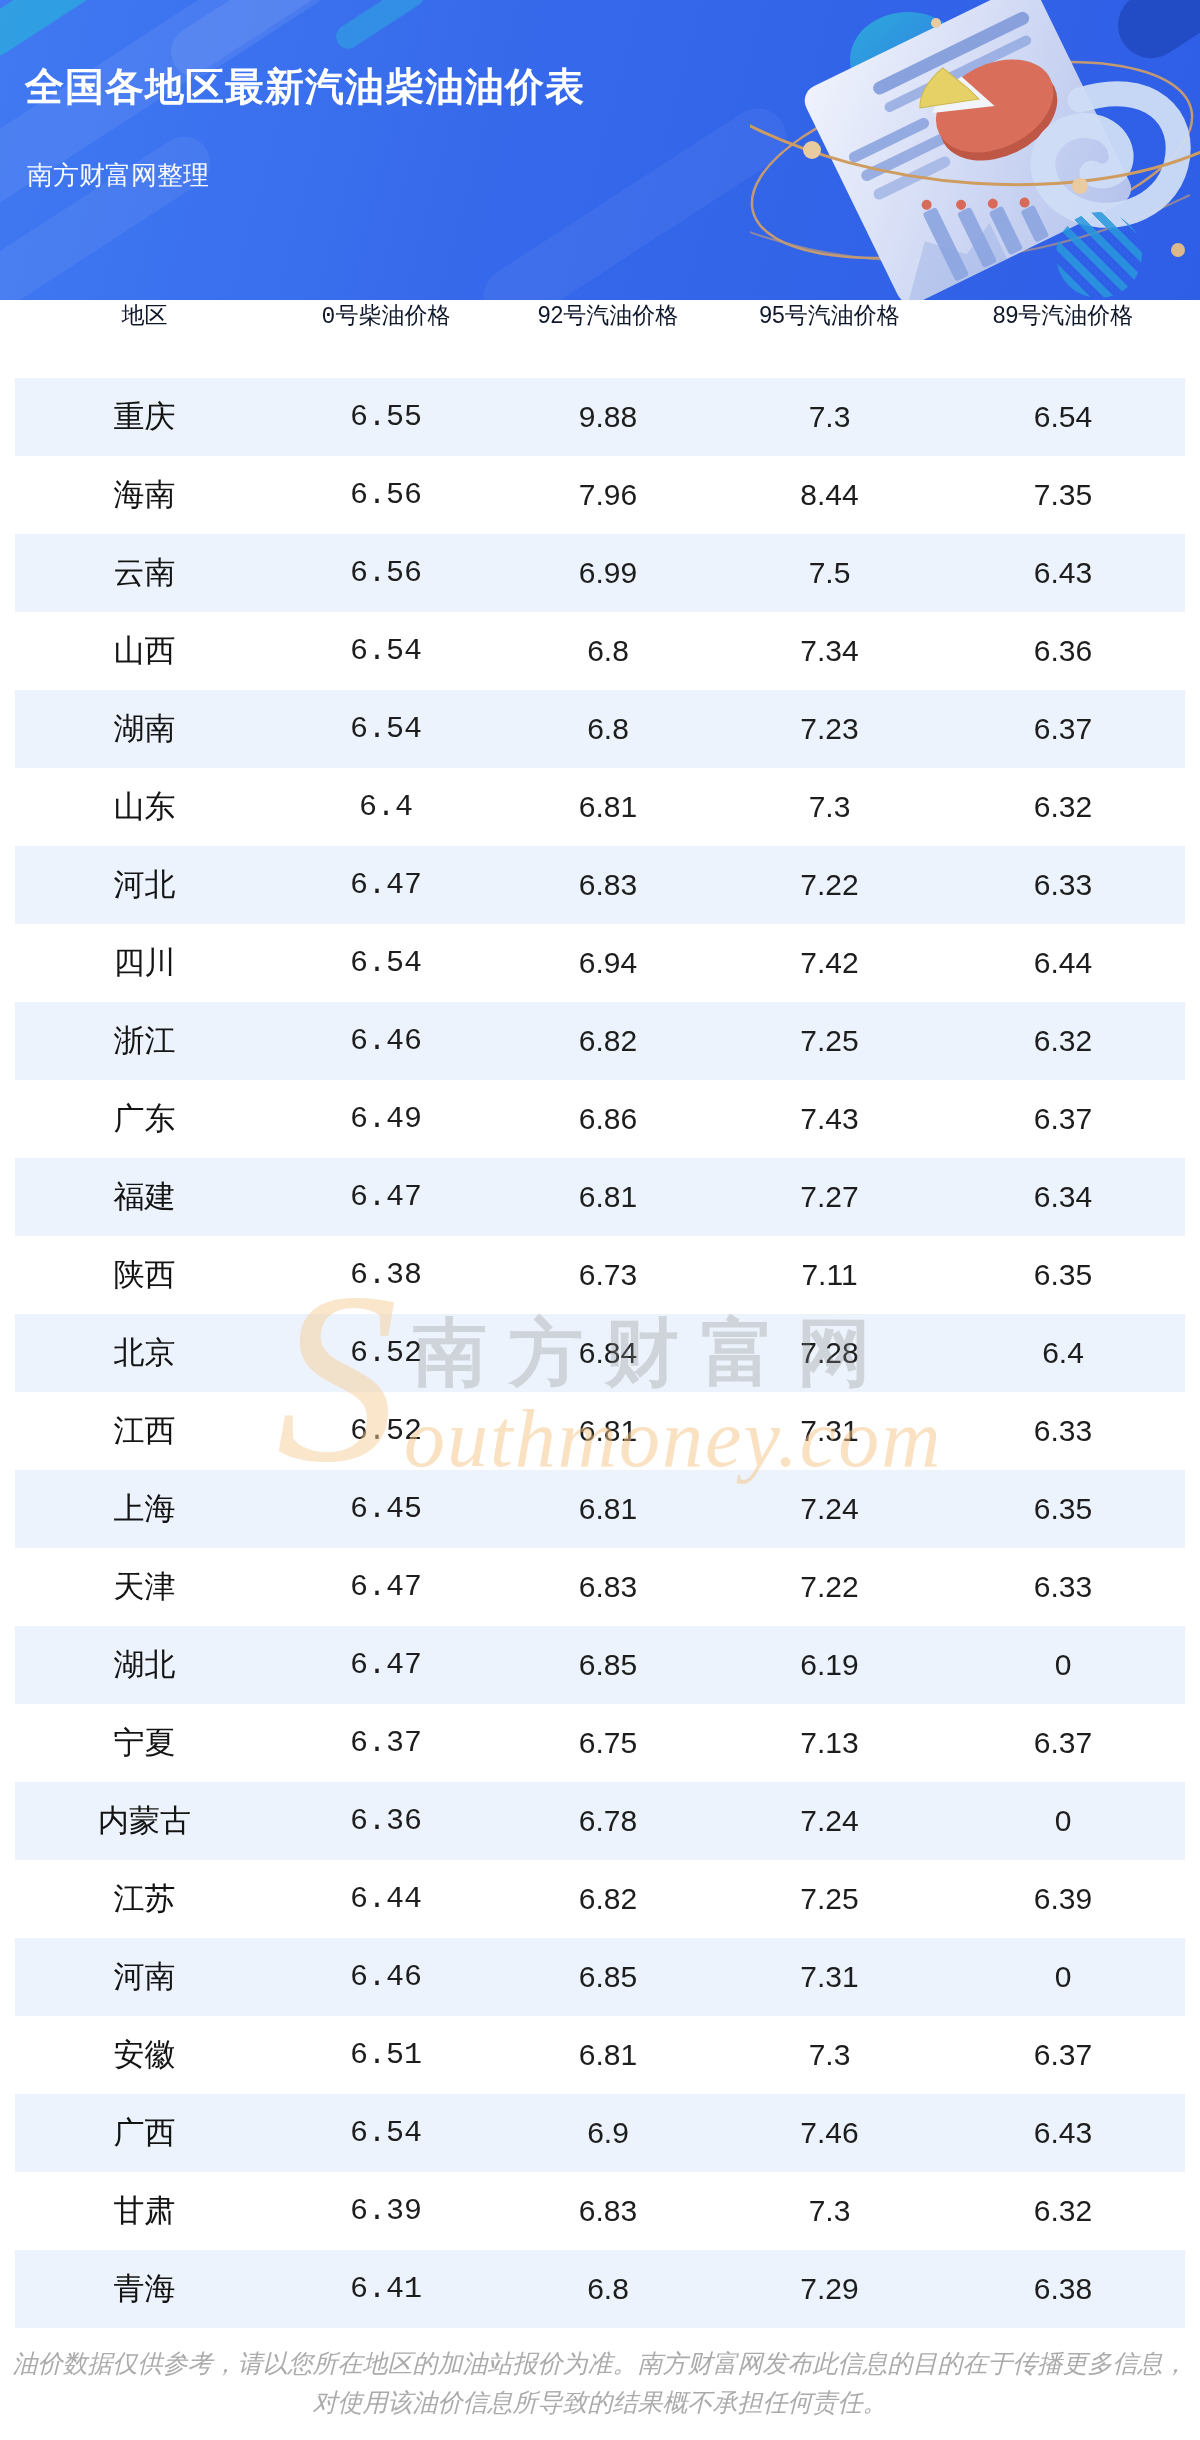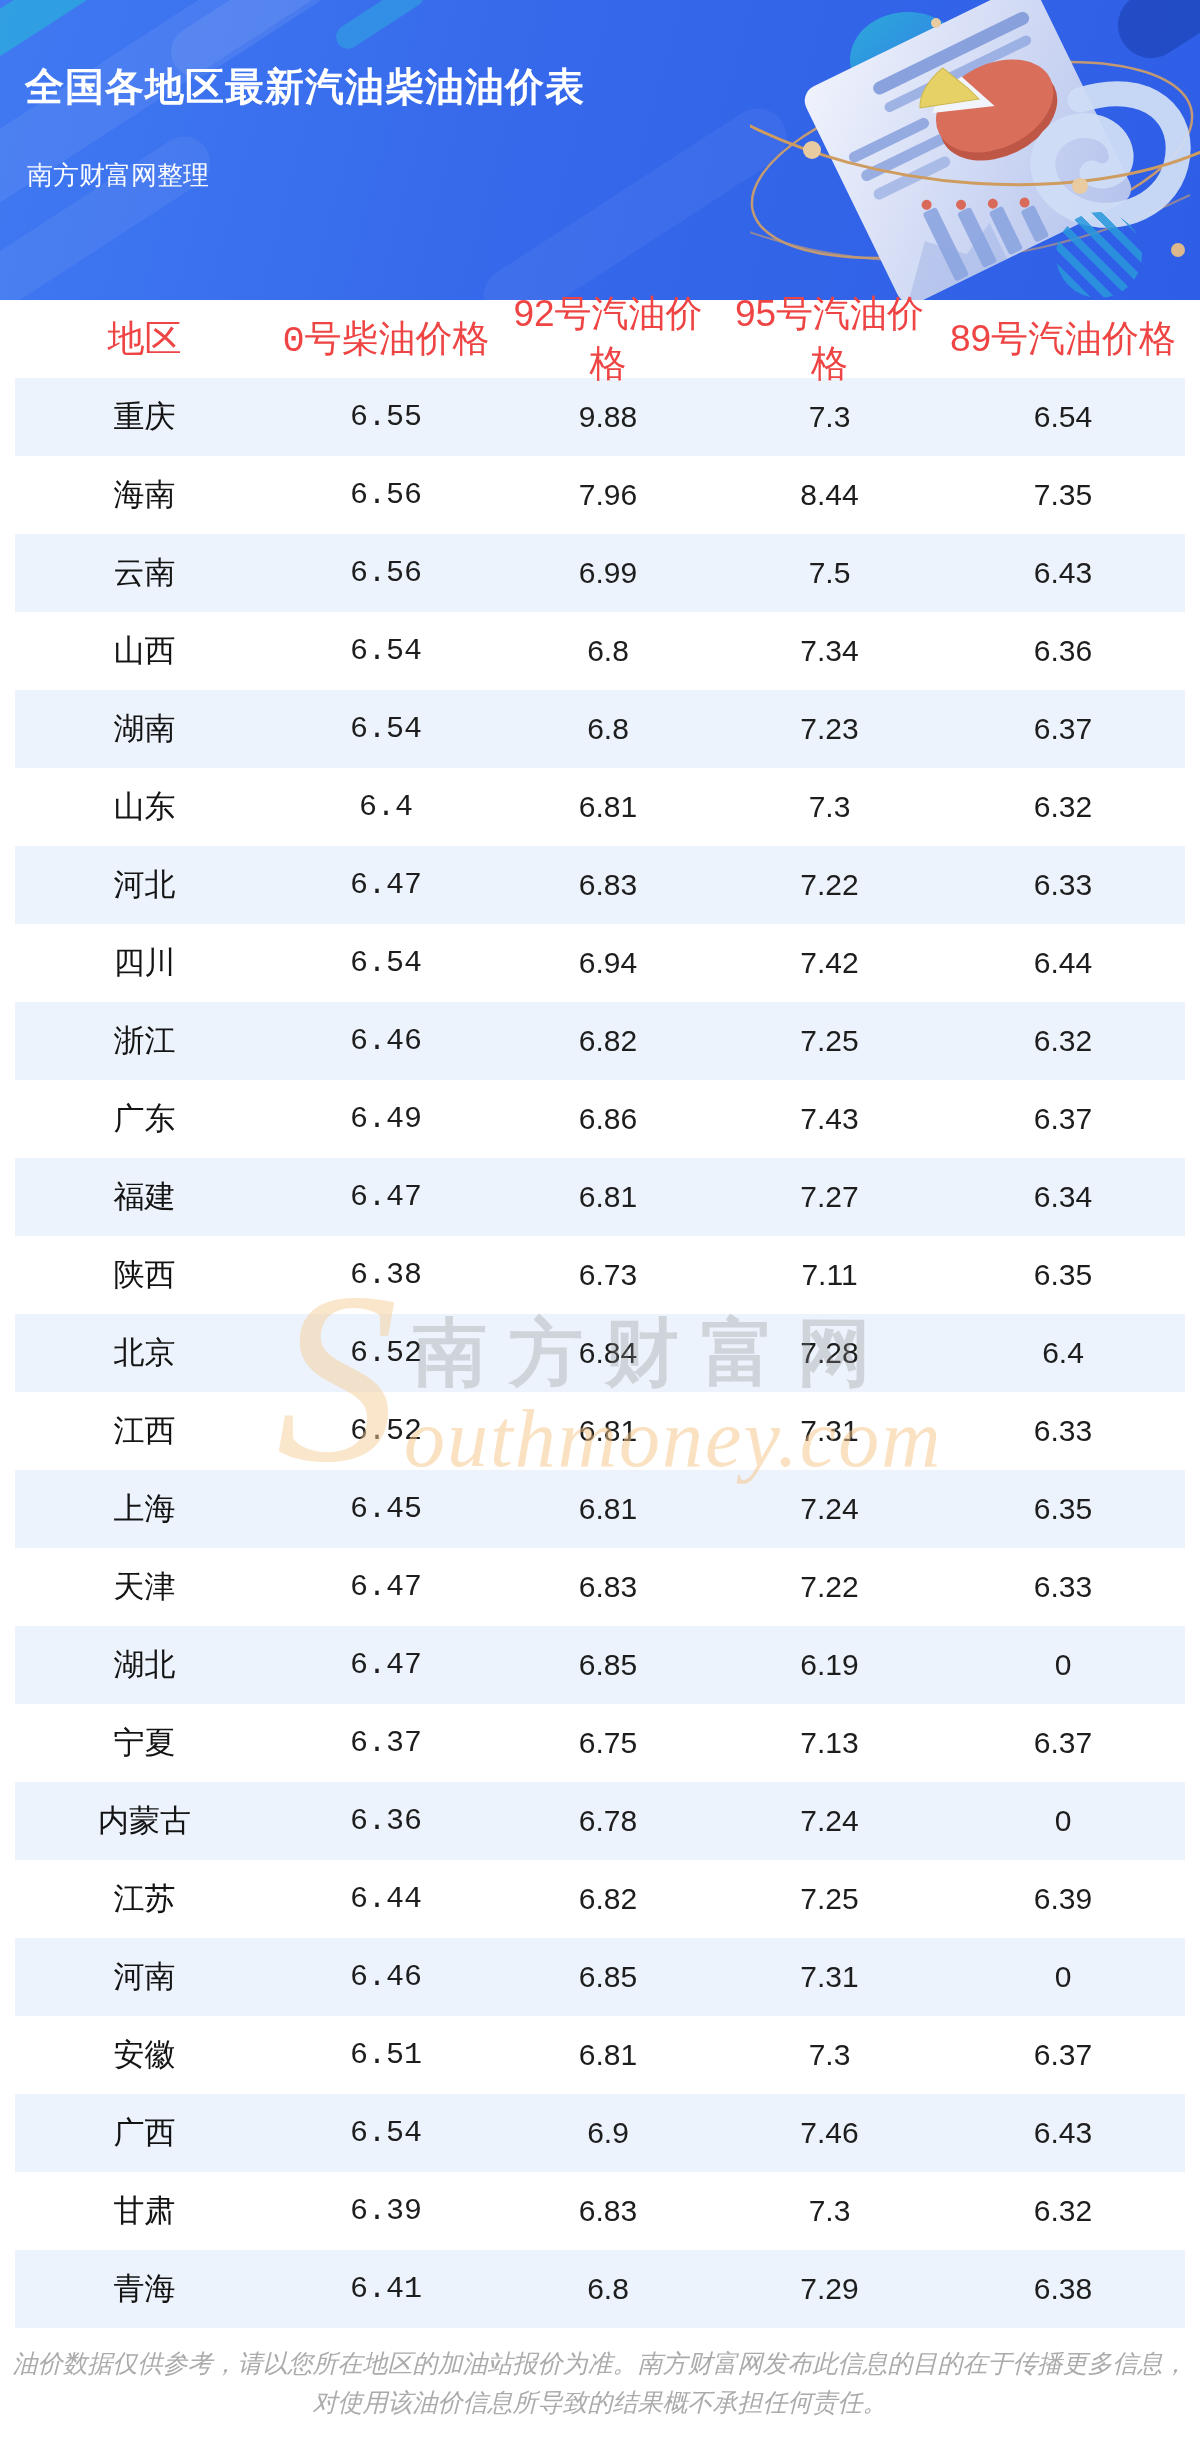--- a/index.html
+++ b/index.html
@@ -19,21 +19,21 @@
   .d7{left:1112px;top:-28px;width:140px;height:66px;transform:rotate(-33deg);background:rgba(21,54,158,.45);}
   .striped-circle{position:absolute;left:1056px;top:212px;width:86px;height:86px;border-radius:50%;
         background:repeating-linear-gradient(45deg,rgba(41,152,220,.85) 0 8px,rgba(41,152,220,0) 8px 17px);}
   .hero-illu{position:absolute;left:750px;top:0;width:450px;height:300px;}
   .hero-title{position:absolute;left:25px;top:60px;font-size:39px;font-weight:700;color:#ffffff;
         letter-spacing:1px;white-space:nowrap;}
   .hero-sub{position:absolute;left:27px;top:158px;font-size:26px;color:rgba(255,255,255,.96);}
 
   
   .tableWrap{position:absolute;left:15px;top:300px;width:1170px;}
-  .thead{height:78px;display:flex;align-items:center;color:#ef4444;font-size:37px;background:#ffffff;}
+  .thead{height:78px;display:flex;align-items:flex-start;color:#0f172a;font-size:23px;background:#ffffff;}
   .trow{height:78px;display:flex;align-items:center;color:#1d1d1d;font-size:30px;}
   #tbody .trow:nth-child(odd){background:#edf3fc;}
   .cell{display:block;text-align:center;}
   .c0{width:259px;}
   .c1{width:224px;font-family:Liberation Mono, monospace;}
   .c2{width:220px;}
   .c3{width:223px;}
   .c4{width:244px;}
   .trow .c0{font-size:31px;color:#141414;text-align:center;}
 

